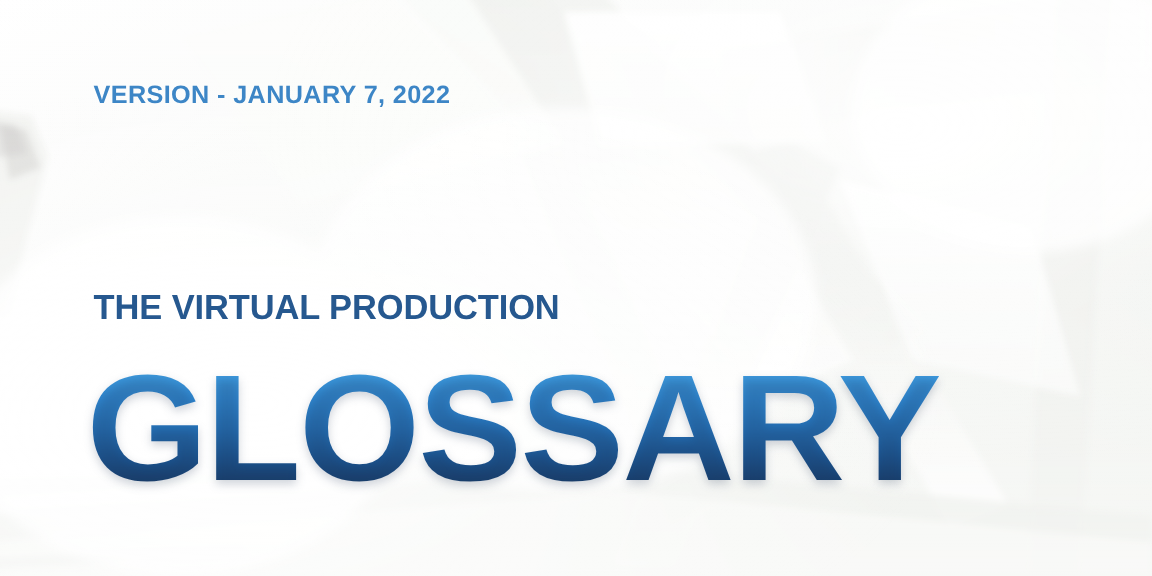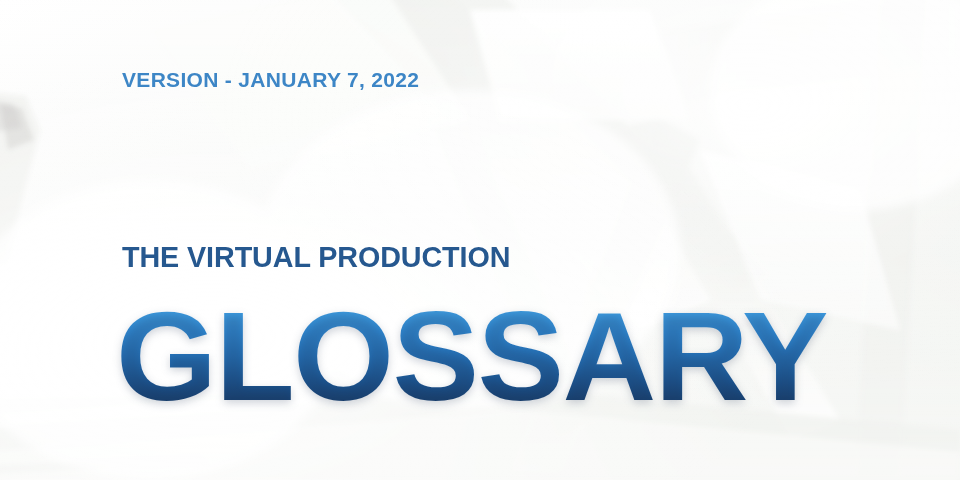--- a/index.html
+++ b/index.html
@@ -42,21 +42,20 @@
       radial-gradient(ellipse 60% 55% at 22% 70%, rgba(255,255,255,0.95) 0%, rgba(255,255,255,0.35) 55%, rgba(255,255,255,0) 100%),
       radial-gradient(ellipse 55% 60% at 78% 22%, rgba(255,255,255,0.75) 0%, rgba(255,255,255,0.15) 60%, rgba(255,255,255,0) 100%),
       linear-gradient(180deg, rgba(255,255,255,0.30) 0%, rgba(255,255,255,0.05) 45%, rgba(255,255,255,0.45) 100%);
   }
 
   
   .content {
     position: absolute;
     inset: 0;
     z-index: 3;
-    margin-left: 44px;
   }
 
   .version-line {
     position: absolute;
     left: 78px;
     top: 69px;
     font-size: 21px;
     font-weight: bold;
     letter-spacing: 0.015em;
     color: #3d86c6;

